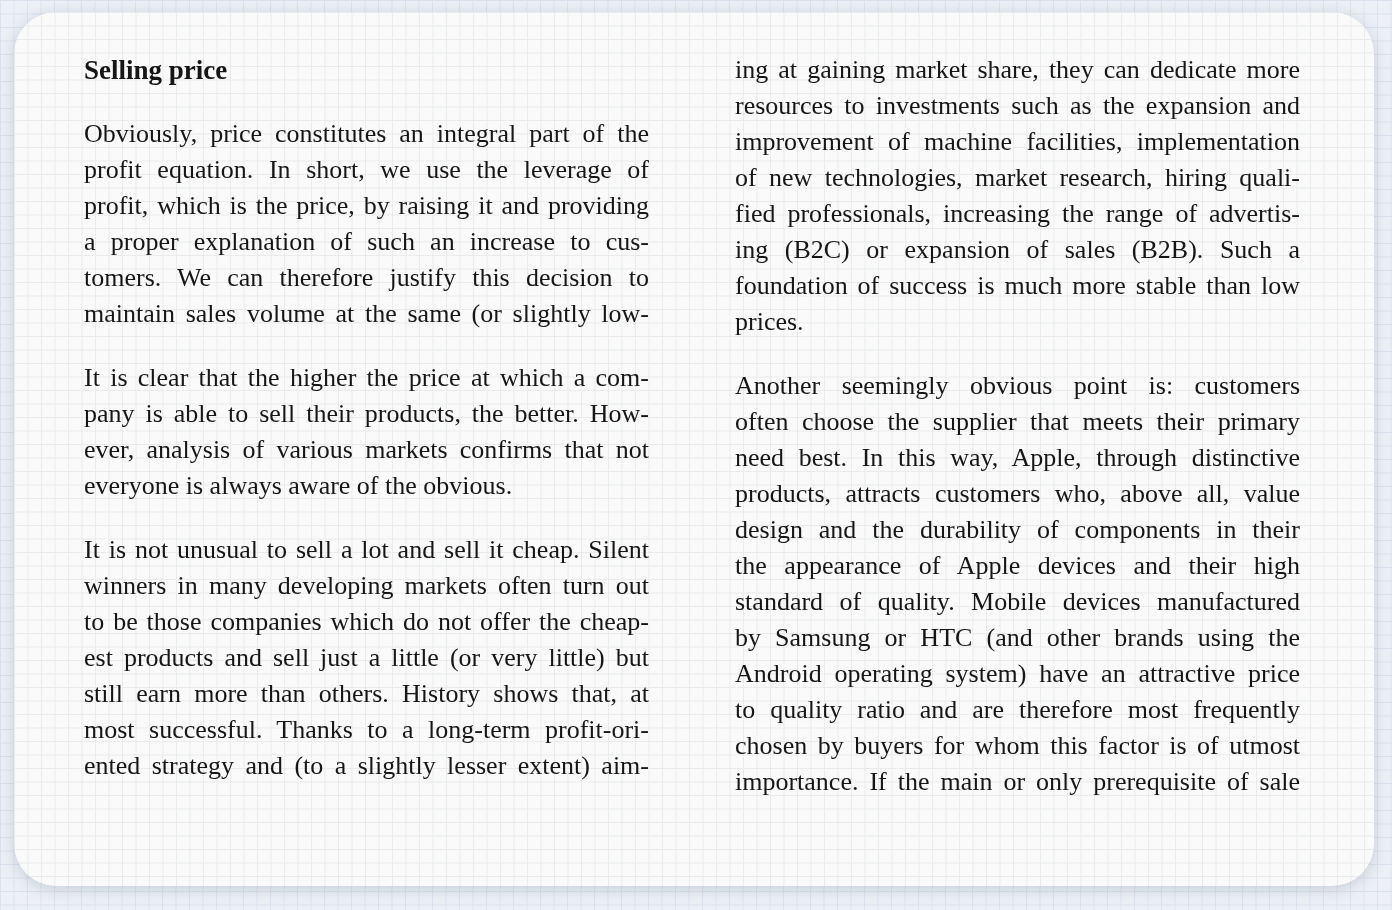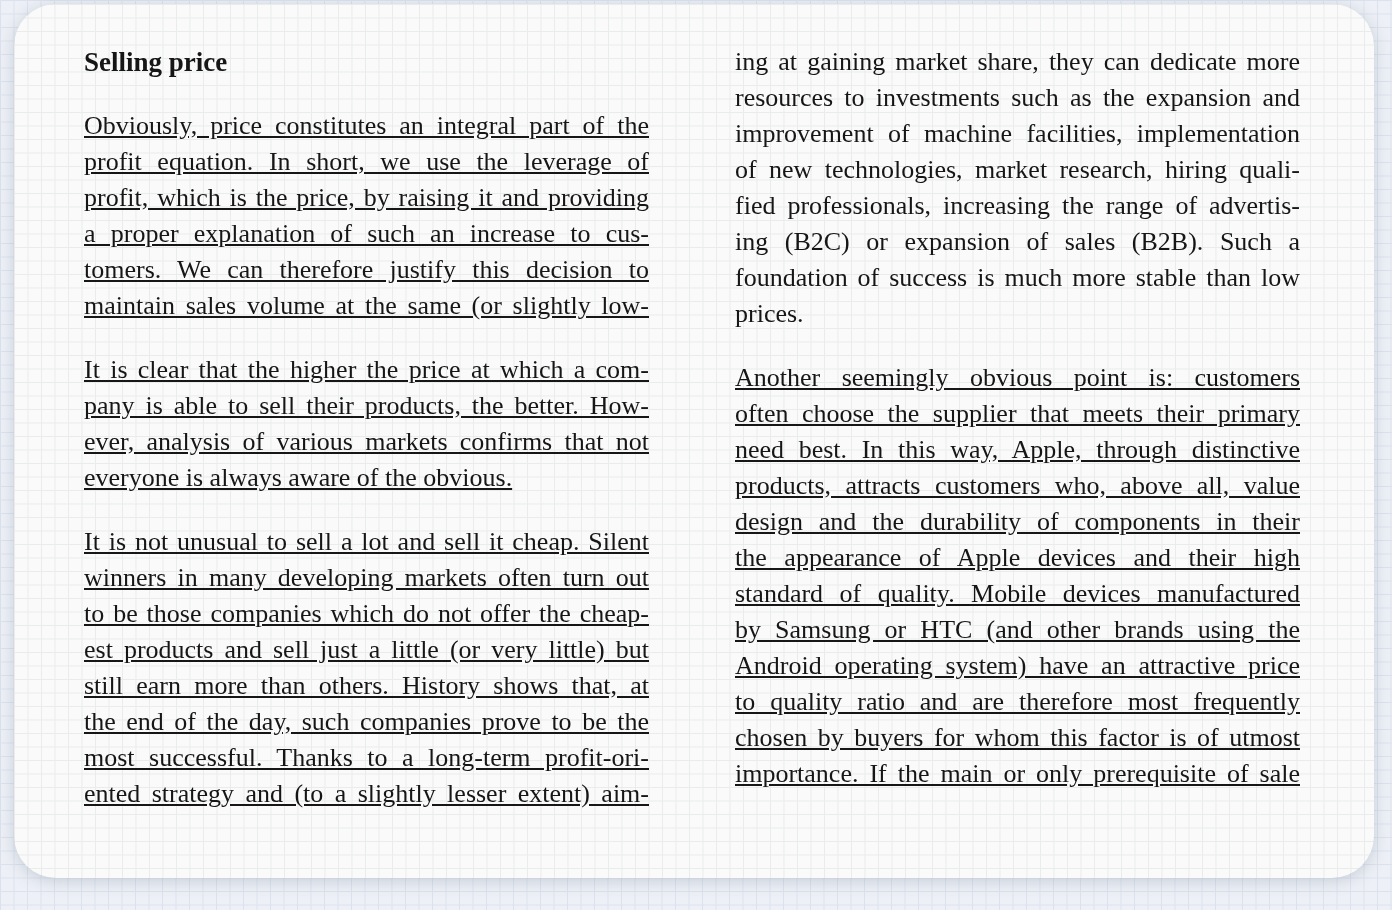--- a/index.html
+++ b/index.html
@@ -20,21 +20,21 @@
     background-color: #edf0f6;
     background-image:
       linear-gradient(to bottom, #dce2ed 1px, transparent 1px),
       linear-gradient(to right, #dce2ed 1px, transparent 1px);
     background-size: 13.5px 13.5px;
   }
   
   .page {
     position: absolute;
     left: 14px;
-    top: 4px;
+    top: 12px;
     width: 1360px;
     height: 874px;
     box-sizing: border-box;
     border-radius: 42px;
     background-color: #f9faf9;
     background-image:
       linear-gradient(to bottom, #e9eceb 1px, transparent 1px),
       linear-gradient(to right, #e9eceb 1px, transparent 1px);
     background-size: 13.5px 13.5px;
     box-shadow: 0 3px 16px rgba(110, 125, 150, 0.30);
@@ -42,21 +42,20 @@
     display: flex;
     gap: 86px;
     color: #161616;
   }
   .col {
     width: 565px;
     flex: 0 0 565px;
   }
   .block + .block {
     margin-top: 28px;
-    text-decoration: underline;
   }
   .line {
     height: 36px;
     line-height: 36px;
     font-size: 26px;
     overflow: hidden;
     text-align: justify;
     text-align-last: justify;
     white-space: normal;
   }
@@ -93,21 +92,20 @@
           <div class="line">pany is able to sell their products, the better. How-</div>
           <div class="line">ever, analysis of various markets confirms that not</div>
           <div class="line last">everyone is always aware of the obvious.</div>
         </div>
         <div class="block">
           <div class="line">It is not unusual to sell a lot and sell it cheap. Silent</div>
           <div class="line">winners in many developing markets often turn out</div>
           <div class="line">to be those companies which do not offer the cheap-</div>
           <div class="line">est products and sell just a little (or very little) but</div>
           <div class="line">still earn more than others. History shows that, at</div>
-          <div class="line">the end of the day, such companies prove to be the</div>
           <div class="line">most successful. Thanks to a long-term profit-ori-</div>
           <div class="line">ented strategy and (to a slightly lesser extent) aim-</div>
         </div>
       </div>
     <div class="col">
         <div class="block">
           <div class="line">ing at gaining market share, they can dedicate more</div>
           <div class="line">resources to investments such as the expansion and</div>
           <div class="line">improvement of machine facilities, implementation</div>
           <div class="line">of new technologies, market research, hiring quali-</div>

